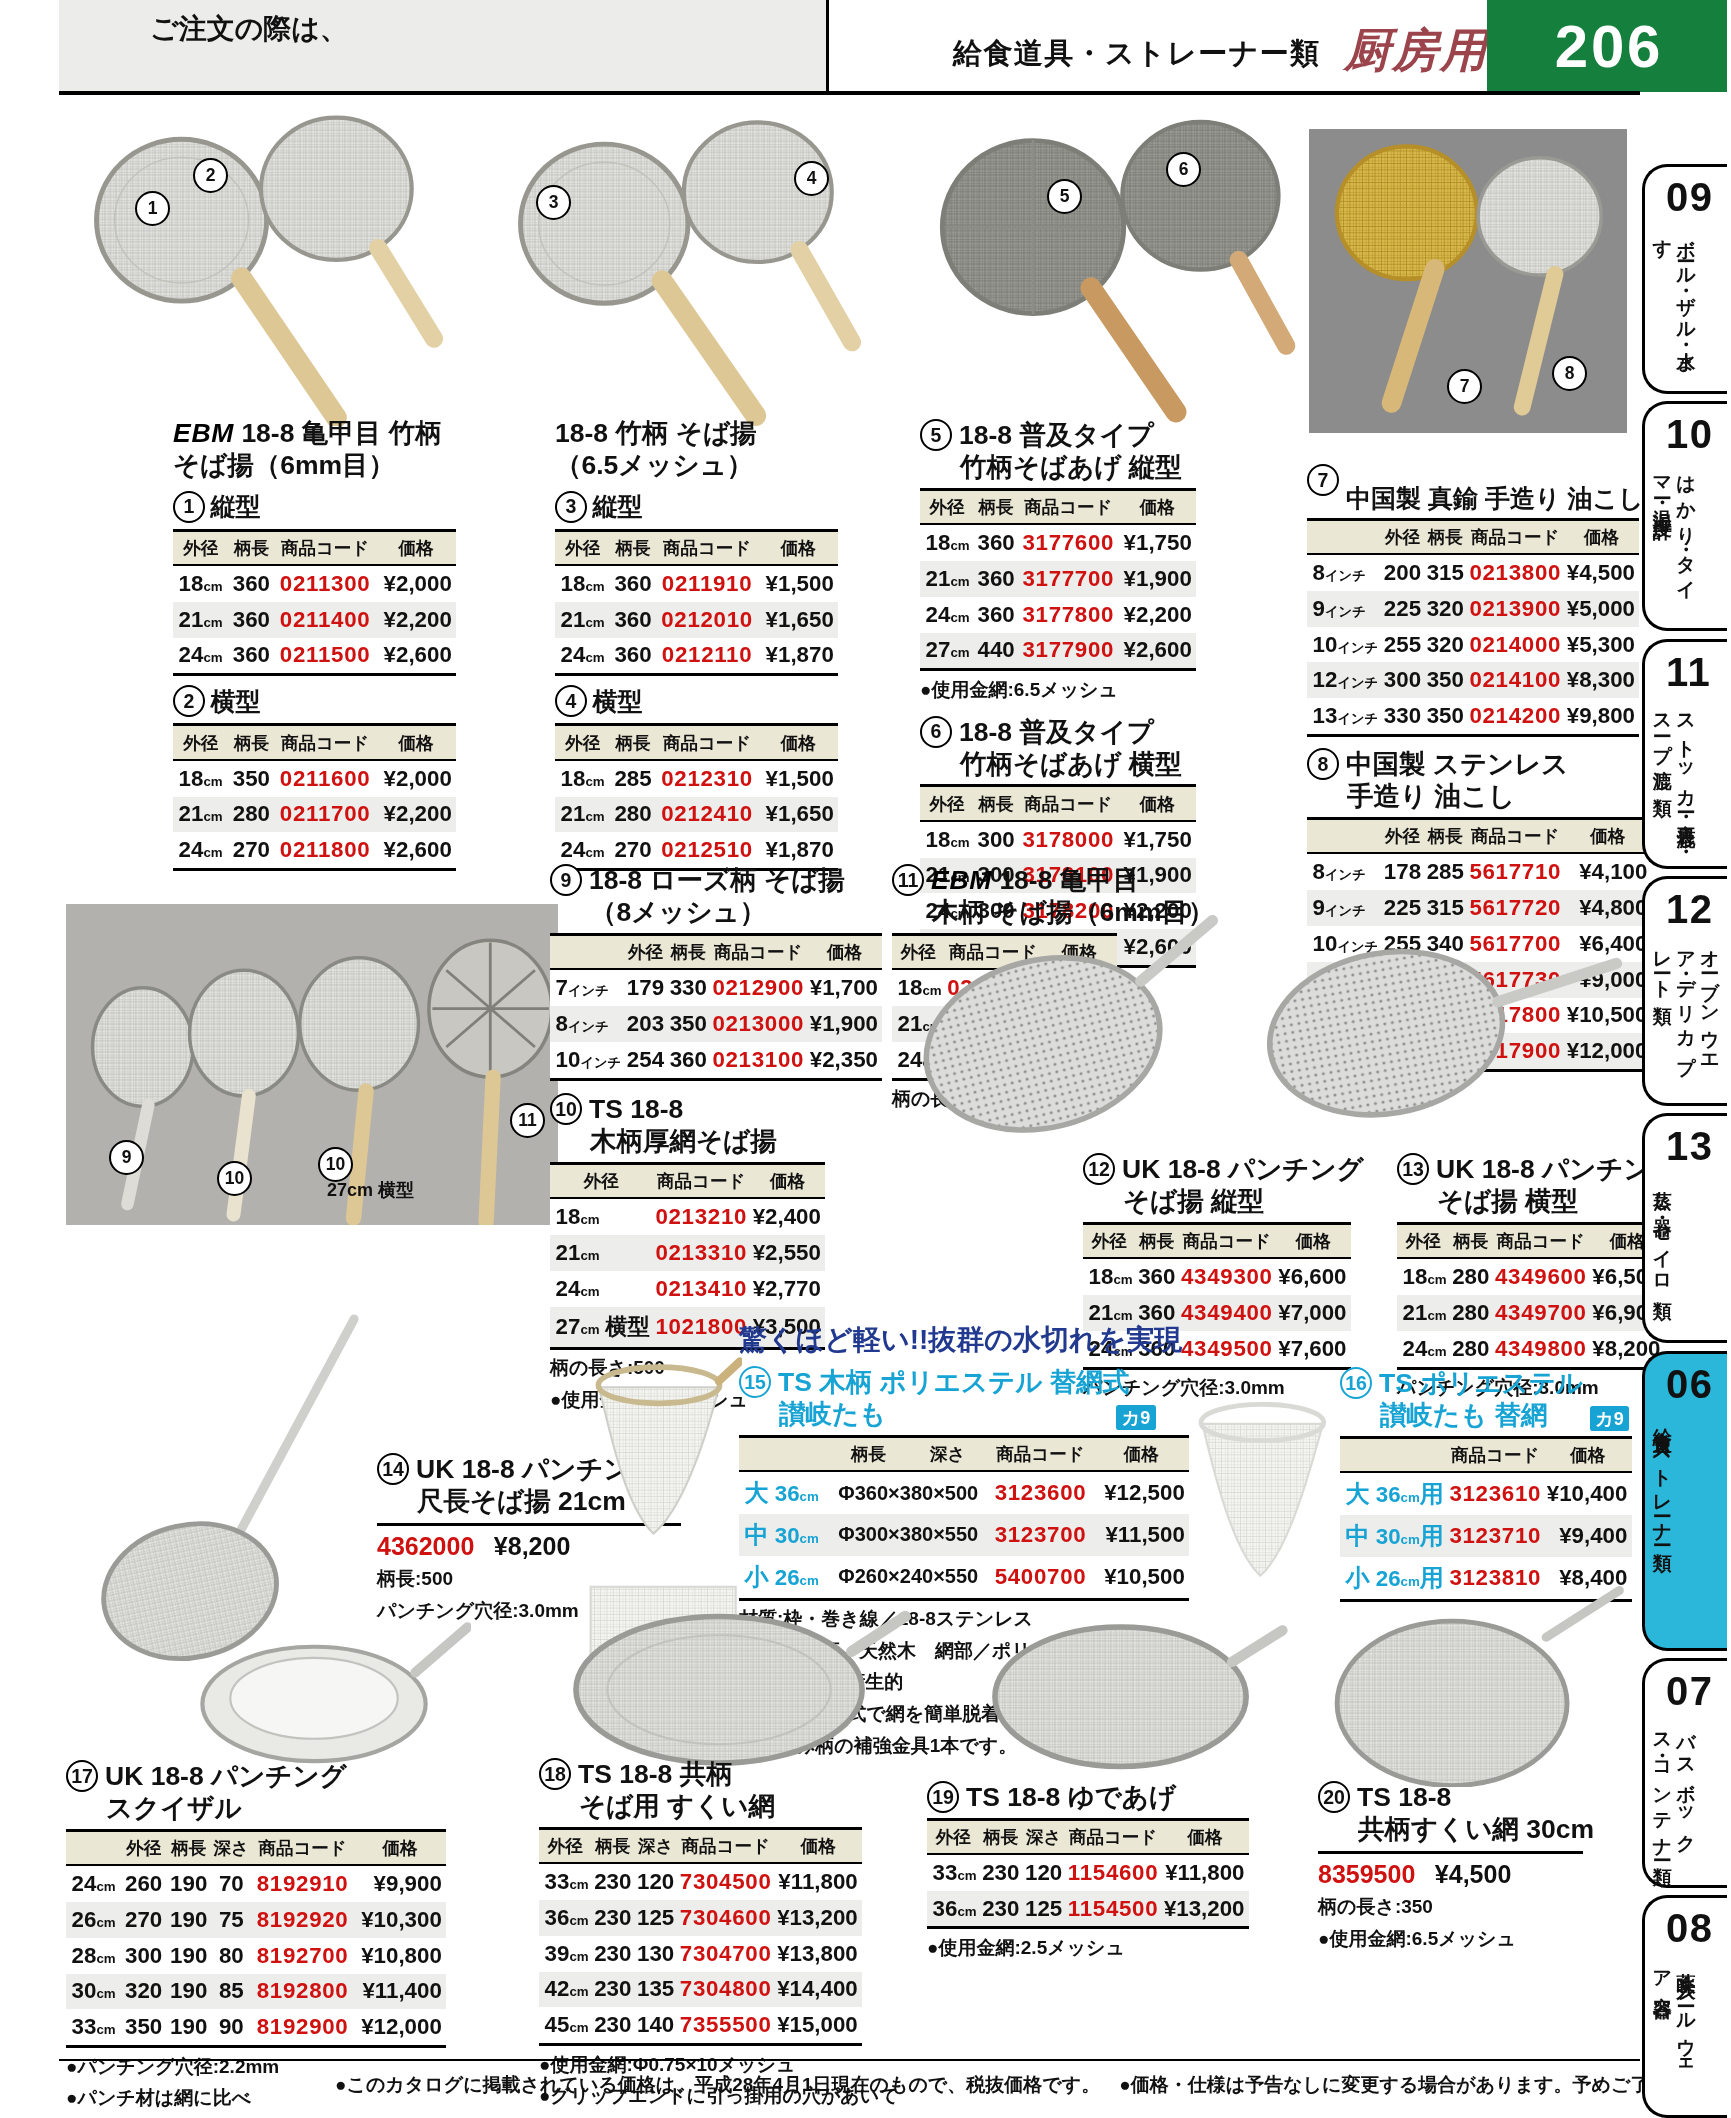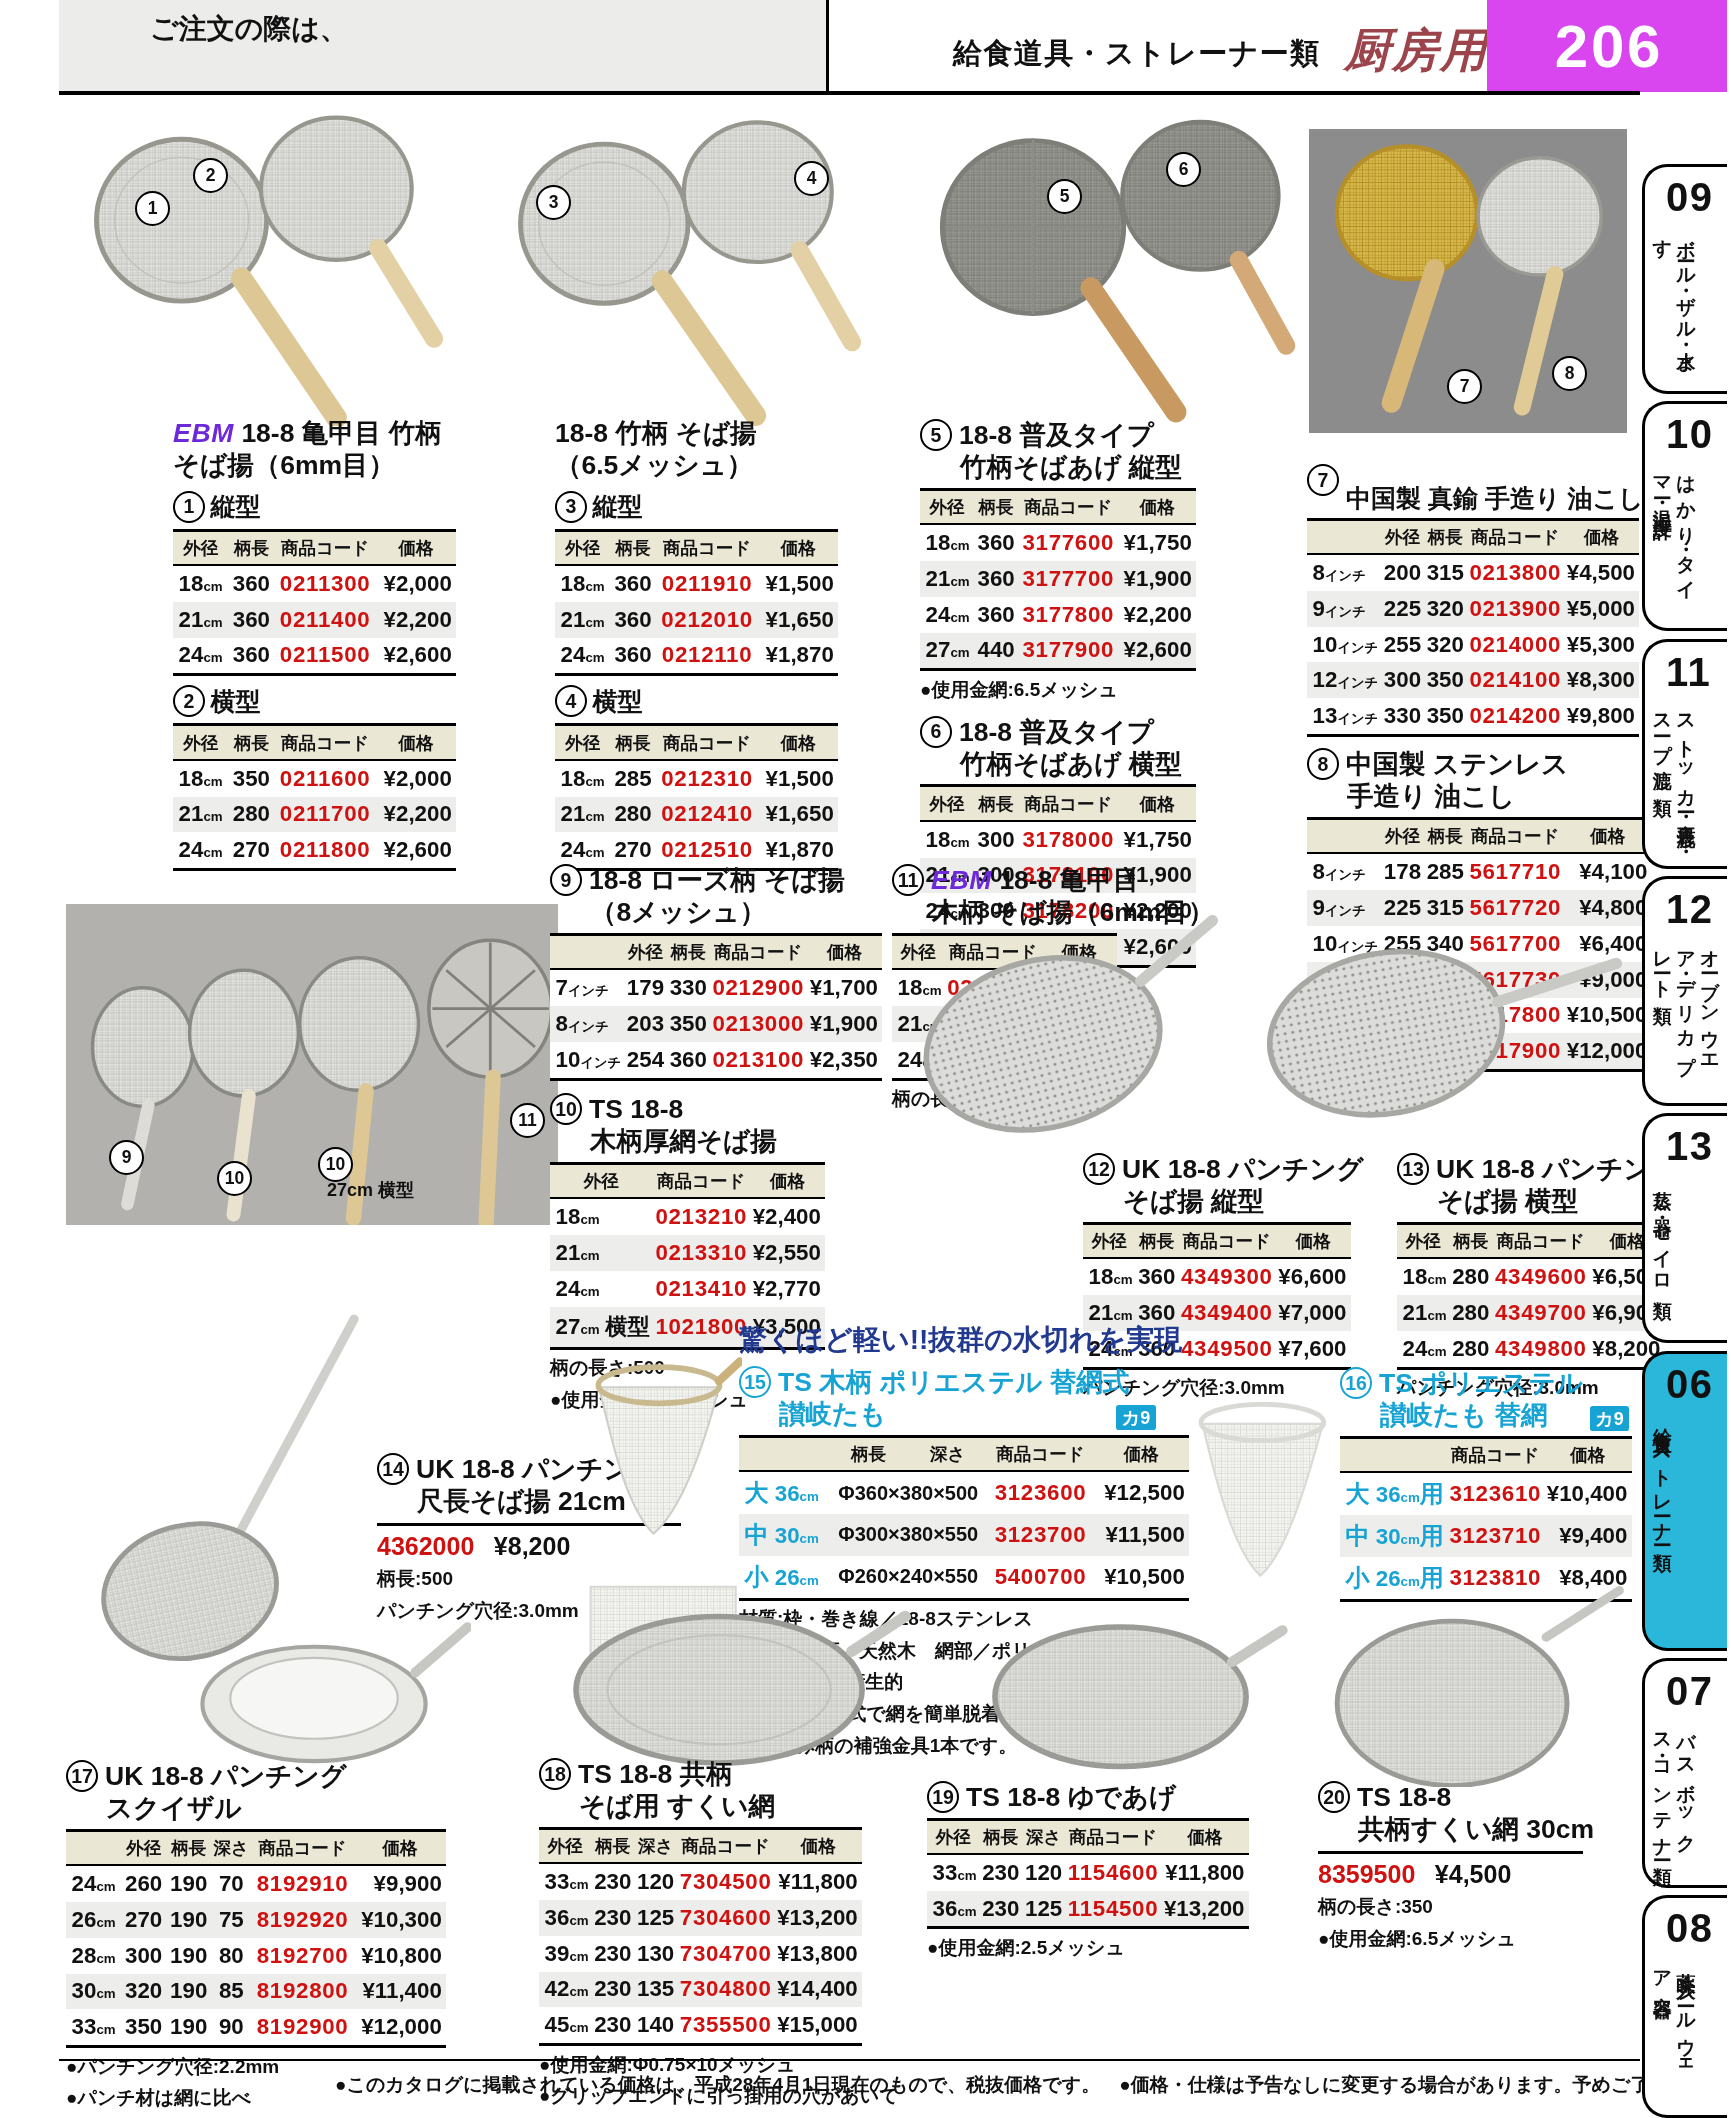--- a/index.html
+++ b/index.html
@@ -6,34 +6,34 @@
   #page{position:relative;width:1727px;height:2119px;background:#fff;overflow:hidden;
         font-family:"Liberation Sans","DejaVu Sans",sans-serif;color:#111;}
   .abs{position:absolute;}
   
   .hdr-gray{background:#ececea;}
   .order1{font-size:28px;font-weight:bold;}
   .order2{font-size:28px;font-weight:bold;margin-top:9.8px;}
   .red-em{color:#d60b0e;}
   .hdr-cat{font-size:29px;font-weight:bold;letter-spacing:1.4px;}
   .hdr-sec{font-size:46px;font-weight:bold;font-style:italic;color:#9c444c;letter-spacing:2.1px;}
-  .hdr-pink{background:#d946ef;display:flex;align-items:center;justify-content:center;}
+  .hdr-pink{background:#15803d;display:flex;align-items:center;justify-content:center;}
   .hdr-page{font-size:60px;font-weight:bold;color:#fff;letter-spacing:2.8px;}
   .vrule{background:#000;}
   .hrule{background:#000;}
   
   .ptitle{font-size:26.5px;font-weight:bold;line-height:1.22;white-space:nowrap;}
   .ptitle.small{font-size:25px;margin-top:36px;}
   .t2{margin-left:40px;}
   .cnum{display:inline-flex;width:32px;height:32px;border:2.1px solid #000;border-radius:50%;
         align-items:center;justify-content:center;font-size:19.5px;font-weight:bold;background:#fff;
         flex:none;box-sizing:border-box;}
   .cnum.c-cyan{border-color:#17a4d4;color:#17a4d4;}
   .trow{display:flex;align-items:center;gap:7px;}
-  .ebm{color:#6d28d9;font-style:italic;font-weight:bold;letter-spacing:0.7px;}
+  .ebm{color:#000000;font-style:italic;font-weight:bold;letter-spacing:0.7px;}
   .cyan{color:#17a4d4;}
   .navy-head{font-size:28px;font-weight:bold;color:#21398e;white-space:nowrap;}
   .badge{background:#17a4d4;color:#fff;font-size:18px;font-weight:bold;padding:2.8px 5.6px;
          border-radius:2.8px;margin-left:11.2px;font-style:normal;}
   .sub{font-size:25px;font-weight:bold;margin:8.4px 0 5.6px;display:flex;align-items:center;gap:5.6px;}
   .note{font-size:19px;font-weight:bold;margin-top:5.6px;white-space:nowrap;}
   .rule4{height:2.8px;background:#000;margin:5.6px 0;}
   .codeTxt{color:#cf1110;font-size:25px;font-weight:bold;margin-right:19.5px;}
   .priceTxt{font-size:25px;font-weight:bold;}
   

